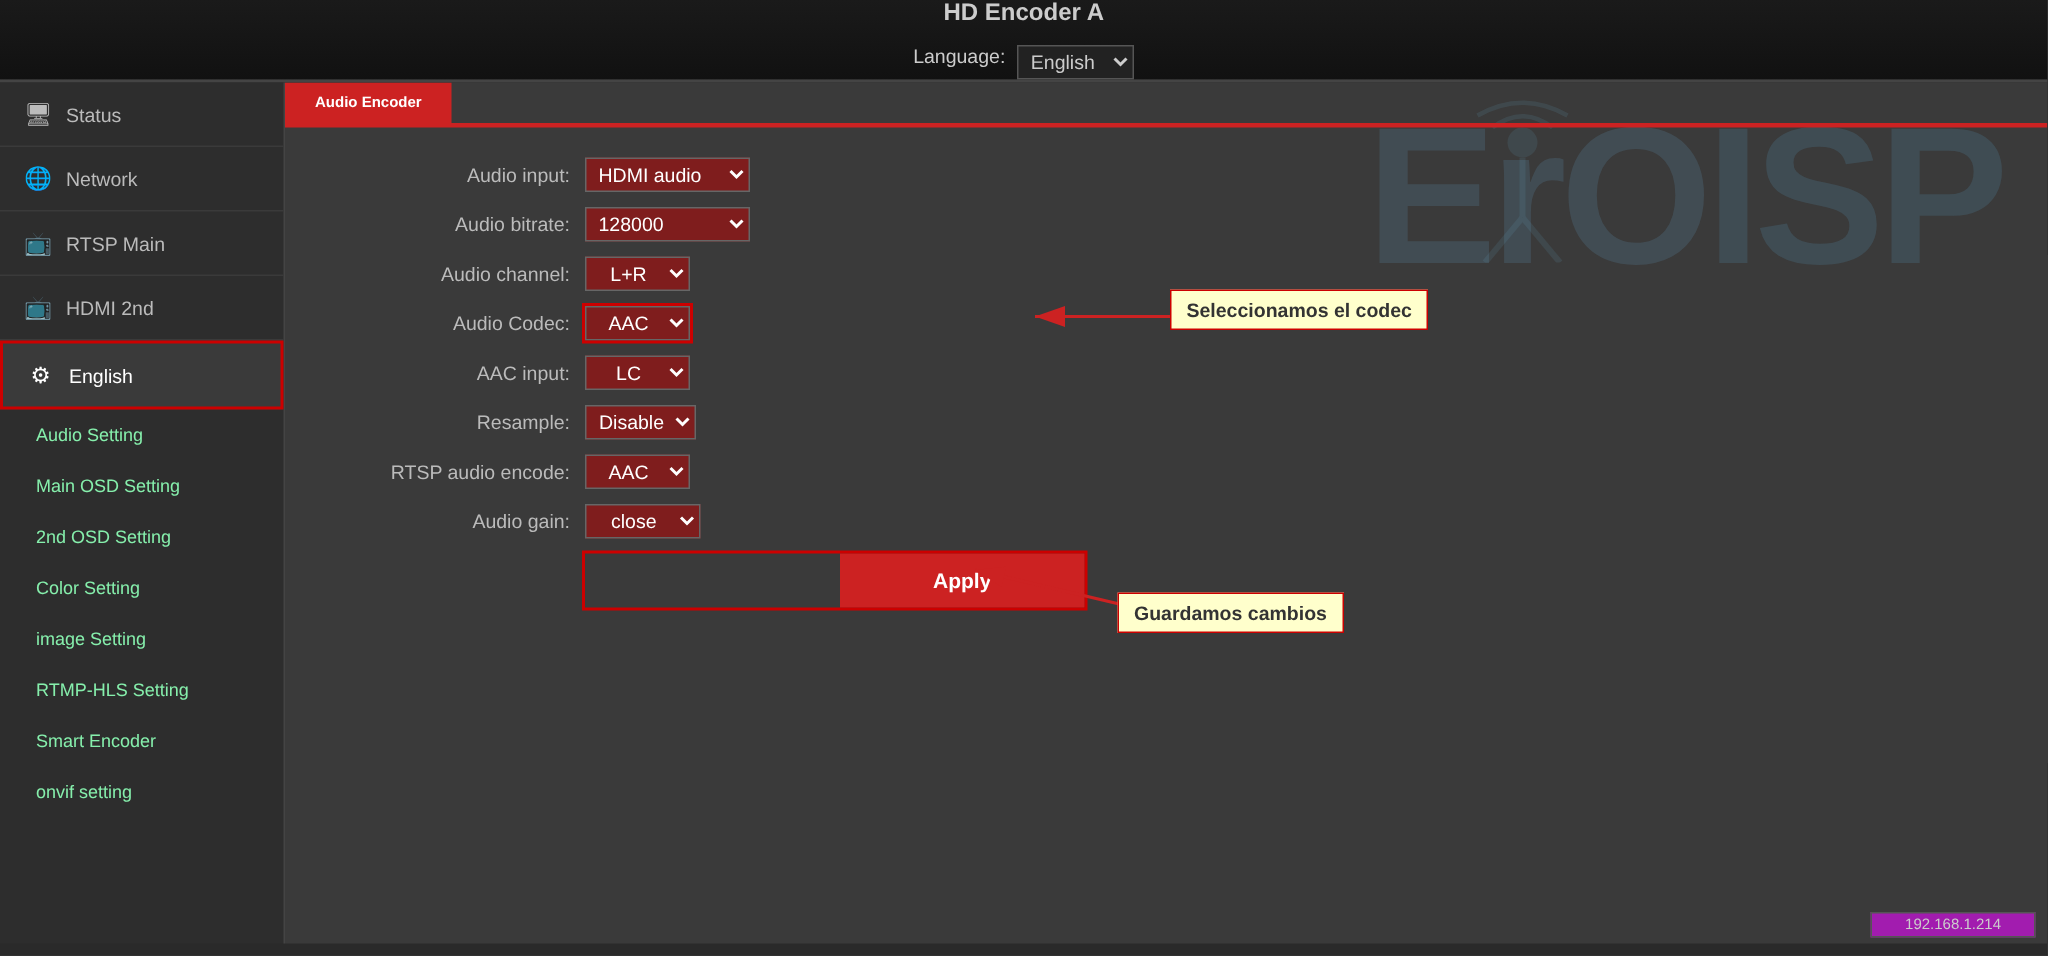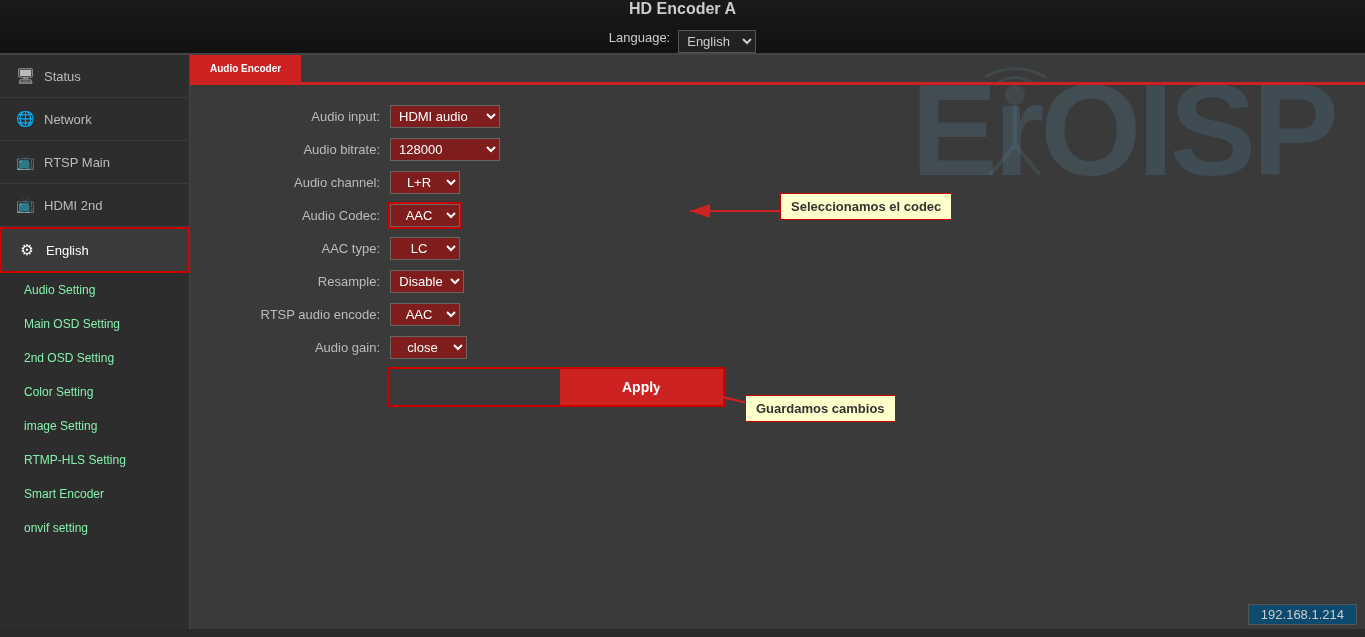--- a/index.html
+++ b/index.html
@@ -187,24 +187,24 @@
       height: 100%;
       pointer-events: none;
       z-index: 9;
     }
 
     
     .bottom-ip {
       position: absolute;
       bottom: 4px;
       right: 8px;
-      background: #0c4a6e;
+      background: #a21caf;
       color: #ccc;
-      font-size: 13px;
-      padding: 2px 12px;
+      font-size: 10px;
+      padding: 2px 22px;
       border: 1px solid #555;
       z-index: 10;
     }
 
     
     .highlight-box {
       outline: 2px solid #cc0000;
     }
     .apply-highlight-box {
       outline: 2px solid #cc0000;
@@ -331,21 +331,21 @@
       <div class="form-row" id="codec-row">
         <span class="form-label">Audio Codec:</span>
         <select class="form-control form-control-sm highlight-box">
           <option>AAC</option>
           <option>MP3</option>
           <option>G.711</option>
         </select>
       </div>
 
       <div class="form-row">
-        <span class="form-label">AAC type:</span>
+        <span class="form-label">AAC input:</span>
         <select class="form-control form-control-sm">
           <option>LC</option>
           <option>HE</option>
           <option>HEv2</option>
         </select>
       </div>
 
       <div class="form-row">
         <span class="form-label">Resample:</span>
         <select class="form-control form-control-sm">

